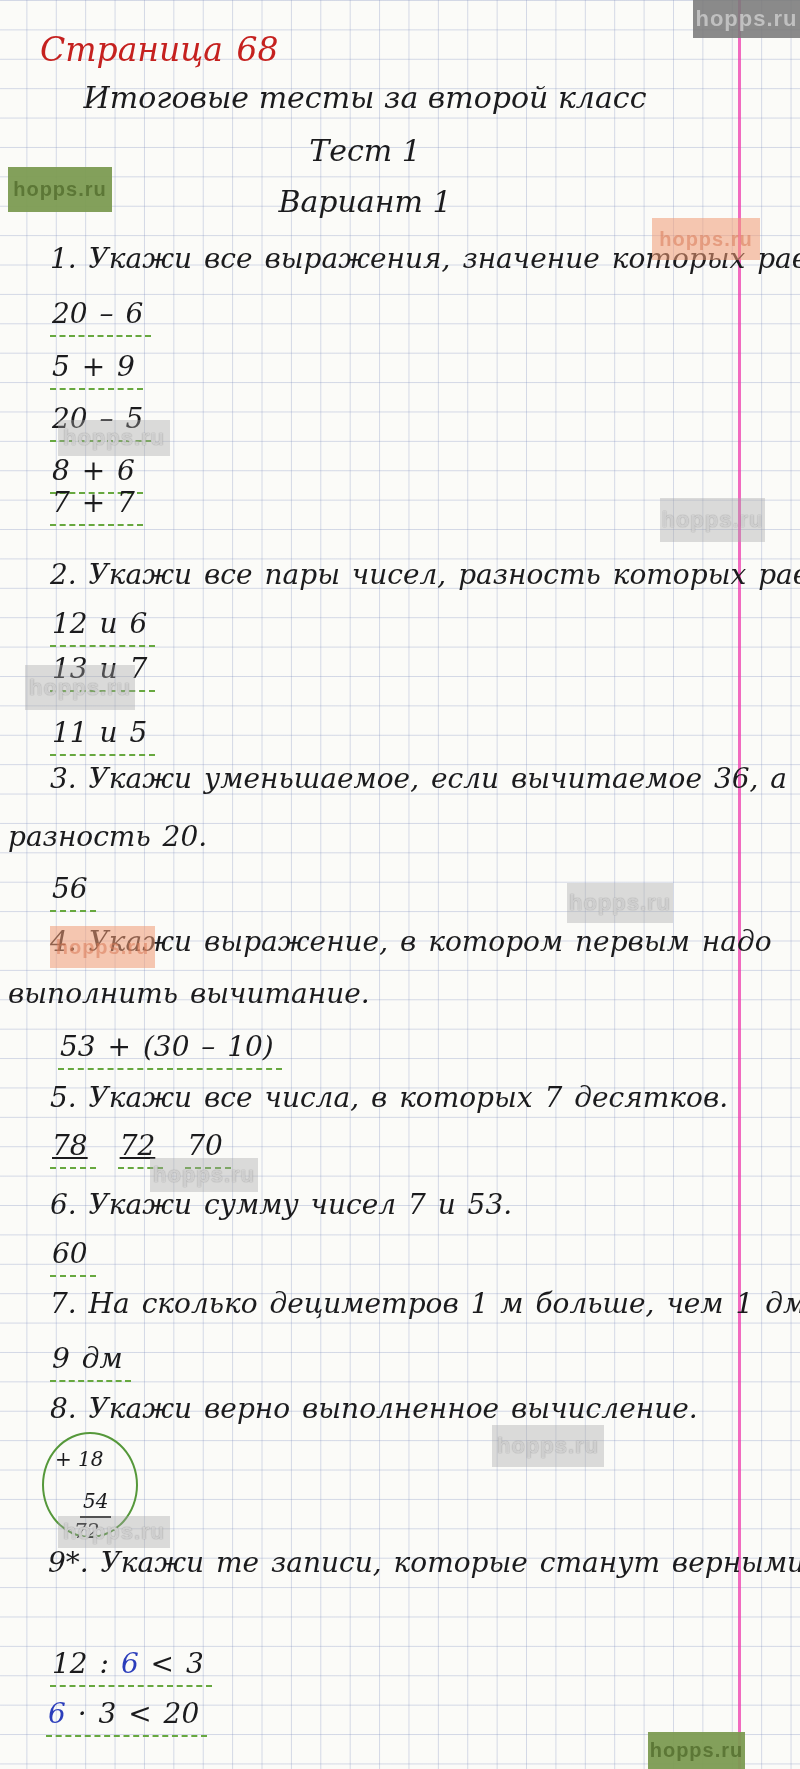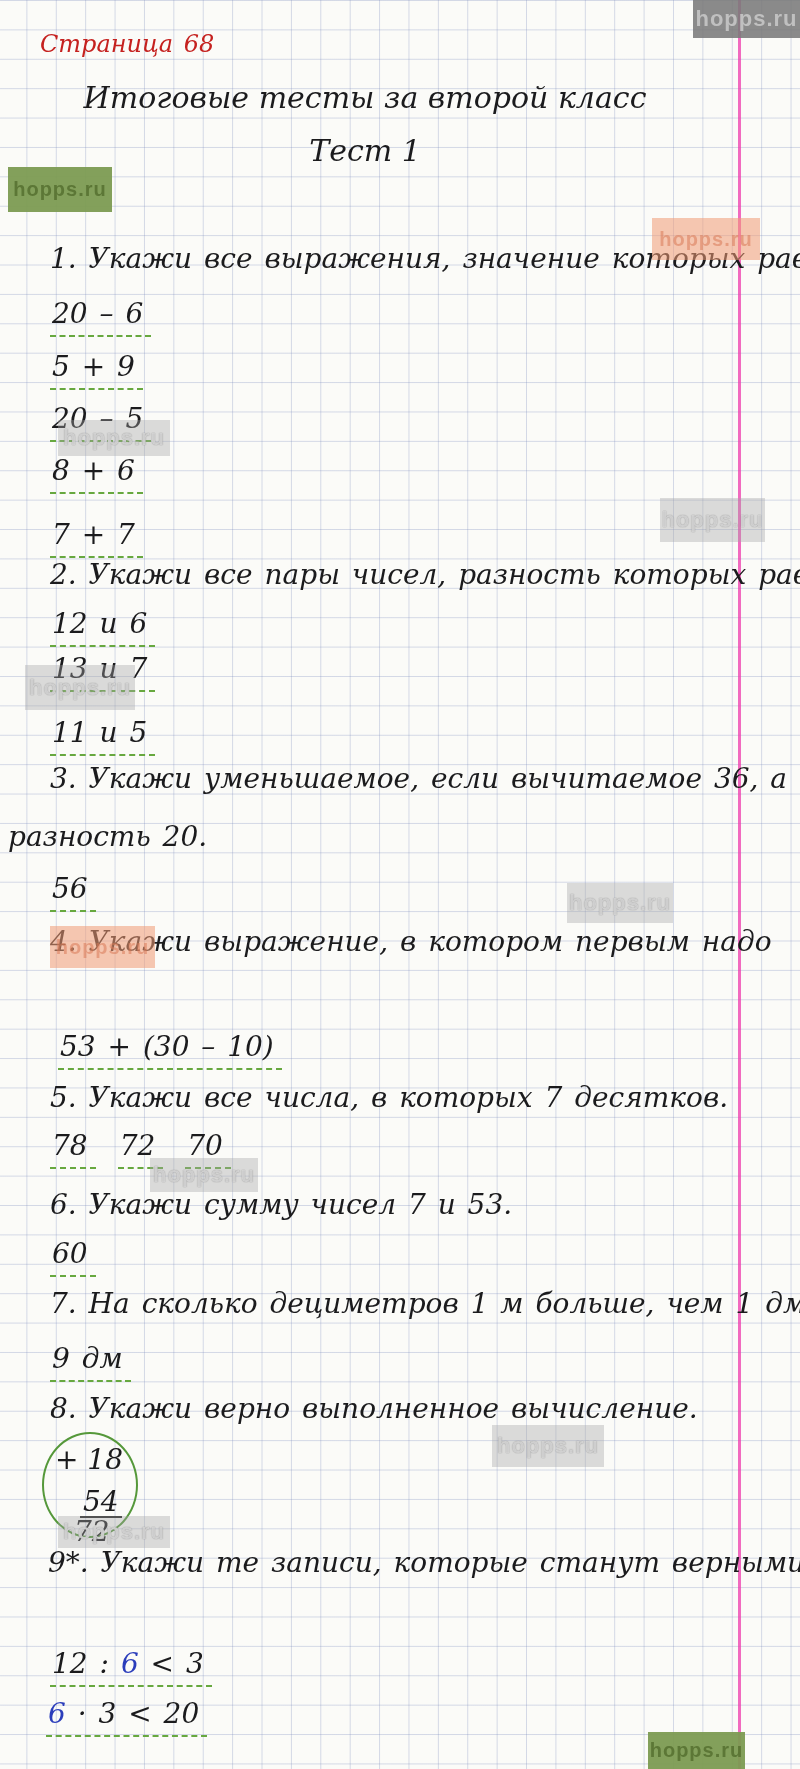--- a/index.html
+++ b/index.html
@@ -10,32 +10,32 @@
       linear-gradient(to right, rgba(126,142,190,0.32) 1.2px, transparent 1.2px) -3px 0 / 29.4px 29.4px,
       linear-gradient(to bottom, rgba(126,142,190,0.32) 1.2px, transparent 1.2px) -3px 0 / 29.4px 29.4px,
       #fbfbf8;
     font-family:"DejaVu Serif","Liberation Serif",serif;
     font-style:italic;
     color:#1b1b1d;
   }
   .margin-line{position:absolute;top:0;bottom:0;left:738px;width:3px;background:rgba(238,58,172,0.75);z-index:1;}
   .line{position:absolute;white-space:nowrap;font-size:28px;line-height:1.2;z-index:2;word-spacing:3px;}
   .titleline{position:absolute;left:0;width:730px;text-align:center;white-space:nowrap;font-size:30px;line-height:1.2;z-index:2;}
-  .red{color:#c5211f;font-size:24px;}
+  .red{color:#c5211f;font-size:33px;}
   .u{display:inline-block;border-bottom:2.5px dashed #67a83f;padding:0 8px 4px 2px;}
   .blue{color:#2b3dbb;}
-  .num{margin-right:22px;}
+  .num{margin-right:22px;text-decoration:underline;}
   .wm{position:absolute;display:flex;align-items:center;justify-content:center;overflow:hidden;
       font-family:"Liberation Sans",sans-serif;font-style:normal;font-weight:bold;font-size:22px;
       letter-spacing:1px;z-index:3;pointer-events:none;}
   .wm-gray{background:rgba(165,165,165,0.38);color:rgba(255,255,255,0.65);text-shadow:0 0 1px rgba(100,100,100,0.9);}
   .wm-gray-dark{background:rgba(122,122,122,0.88);color:rgba(195,195,195,0.95);}
   .wm-salmon{background:rgba(240,154,116,0.55);color:rgba(216,122,88,0.55);}
   .wm-green{background:rgba(124,155,82,0.95);color:rgba(88,114,50,0.9);}
-  .work{position:absolute;left:55px;top:1446px;font-size:28px;line-height:27px;z-index:2;}
+  .work{position:absolute;left:55px;top:1446px;font-size:20px;line-height:27px;z-index:2;}
   .work .r2{display:inline-block;margin-left:25px;border-bottom:2.5px solid #1e1e1e;padding:0 3px 1px 3px;margin-top:15px;}
   .work .r3{margin-left:19px;}
   .circle{position:absolute;left:42px;top:1432px;width:92px;height:102px;border:2.5px solid #55983a;
           border-radius:50%;z-index:2;background:transparent;}
 </style>
 </head>
 <body>
 
 <div class="page">
 
@@ -50,38 +50,40 @@
   <div class="wm wm-gray" style="left:567px;top:883px;width:106px;height:40px">hopps.ru</div>
   <div class="wm wm-salmon" style="left:50px;top:926px;width:105px;height:42px;font-size:20px">hopps.ru</div>
   <div class="wm wm-gray" style="left:150px;top:1158px;width:108px;height:34px">hopps.ru</div>
   <div class="wm wm-gray" style="left:492px;top:1425px;width:112px;height:42px">hopps.ru</div>
   <div class="wm wm-gray" style="left:58px;top:1516px;width:112px;height:32px">hopps.ru</div>
   <div class="wm wm-green" style="left:648px;top:1732px;width:97px;height:37px;font-size:20px">hopps.ru</div>
 
   <div class="line red" style="left:40px;top:30px">Страница 68</div>
   <div class="titleline" style="top:80px">Итоговые тесты за второй класс</div>
   <div class="titleline" style="top:133px">Тест 1</div>
+  <div class="titleline" style="top:184px">Вариант 1</div>
 
   <div class="line" style="left:50px;top:242px">1. Укажи все выражения, значение которых равно 14.</div>
   <div class="line" style="left:50px;top:297px"><span class="u">20 – 6</span></div>
   <div class="line" style="left:50px;top:350px"><span class="u">5 + 9</span></div>
   <div class="line" style="left:50px;top:402px"><span class="u">20 – 5</span></div>
   <div class="line" style="left:50px;top:454px"><span class="u">8 + 6</span></div>
-  <div class="line" style="left:50px;top:518px"><span class="u">7 + 7</span></div>
+  <div class="line" style="left:50px;top:486px"><span class="u">7 + 7</span></div>
 
   <div class="line" style="left:50px;top:558px">2. Укажи все пары чисел, разность которых равна 6.</div>
   <div class="line" style="left:50px;top:607px"><span class="u">12 и 6</span></div>
   <div class="line" style="left:50px;top:652px"><span class="u">13 и 7</span></div>
   <div class="line" style="left:50px;top:716px"><span class="u">11 и 5</span></div>
 
   <div class="line" style="left:50px;top:762px">3. Укажи уменьшаемое, если вычитаемое 36, а</div>
   <div class="line" style="left:8px;top:820px">разность 20.</div>
   <div class="line" style="left:50px;top:872px"><span class="u">56</span></div>
 
   <div class="line" style="left:50px;top:925px">4. Укажи выражение, в котором первым надо</div>
+  <div class="line" style="left:8px;top:977px">выполнить вычитание.</div>
   <div class="line" style="left:58px;top:1030px"><span class="u">53 + (30 – 10)</span></div>
 
   <div class="line" style="left:50px;top:1081px">5. Укажи все числа, в которых 7 десятков.</div>
   <div class="line" style="left:50px;top:1129px">
     <span class="u num">78</span><span class="u num">72</span><span class="u">70</span>
   </div>
 
   <div class="line" style="left:50px;top:1188px">6. Укажи сумму чисел 7 и 53.</div>
   <div class="line" style="left:50px;top:1237px"><span class="u">60</span></div>
 

